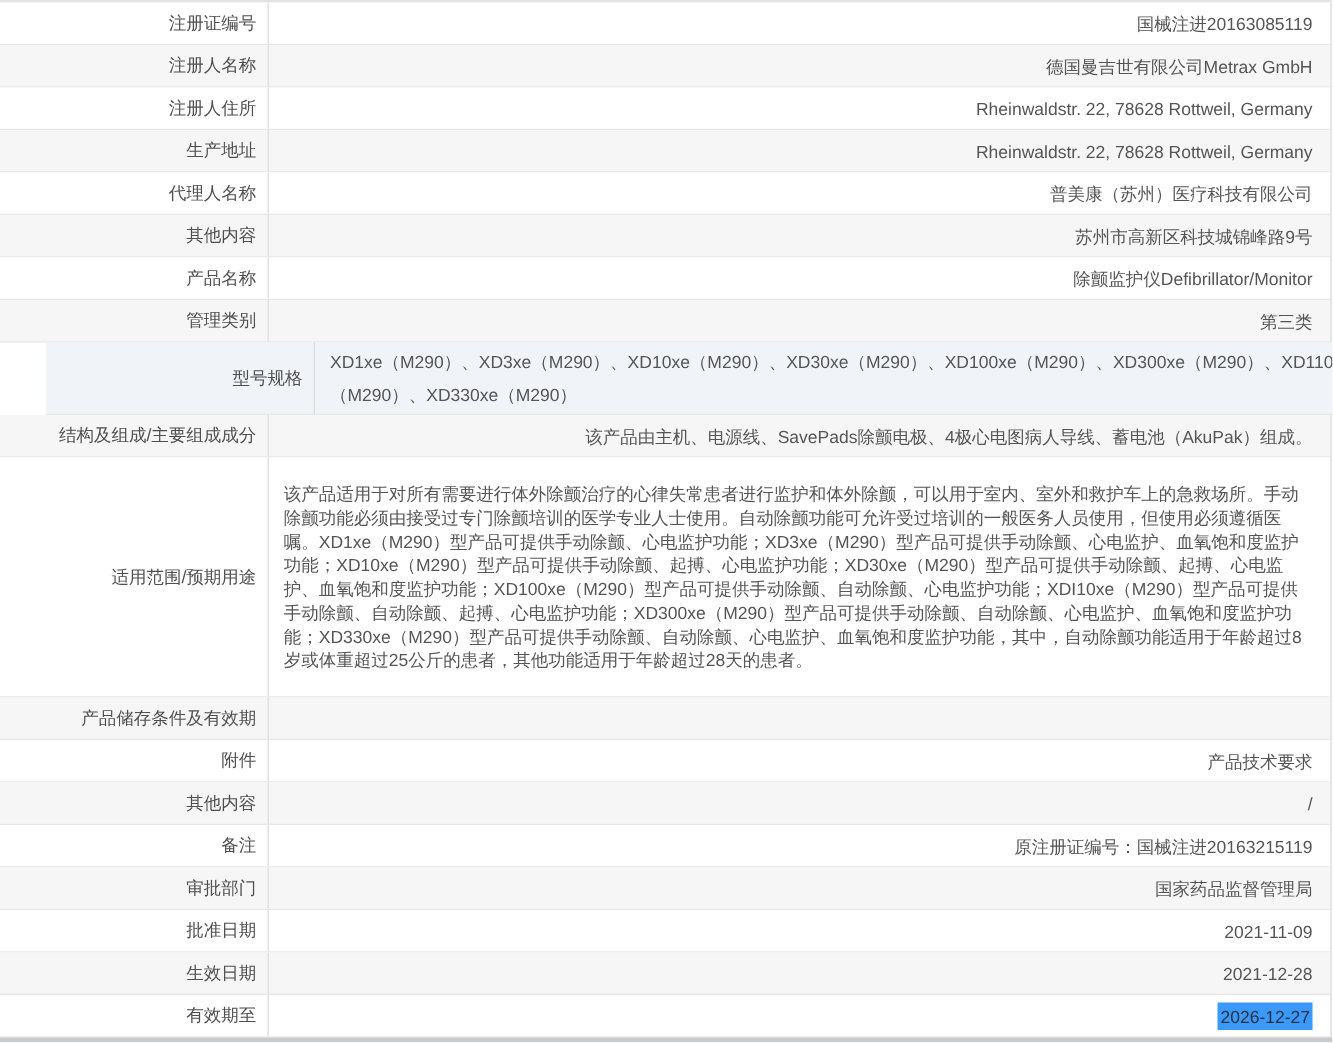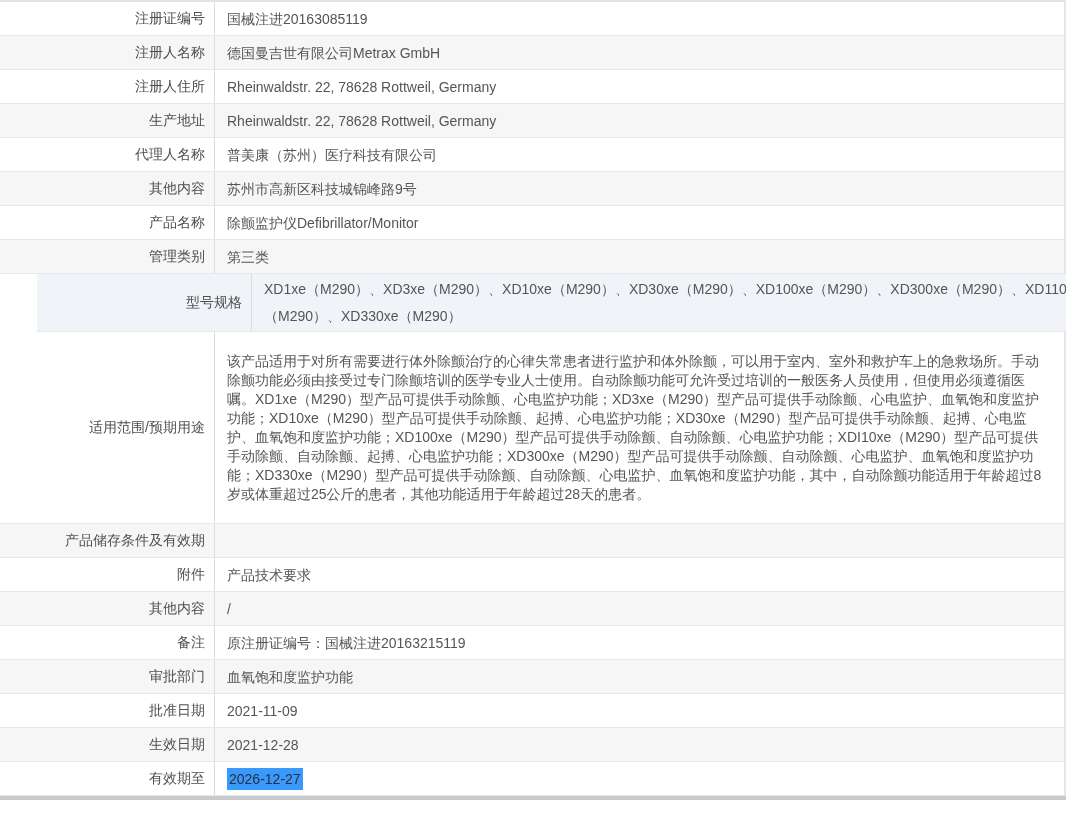--- a/index.html
+++ b/index.html
@@ -11,21 +11,21 @@
        height:34px;background:#ffffff;}
   .row.alt{background:#f6f6f6;}
   .row.hl{background:#f0f3f8;margin-left:37px;}
   .row.h2{height:58px;}
   .row.h8{height:192px;}
   .cell{display:flex;align-items:center;box-sizing:border-box;}
   .label{width:215px;justify-content:flex-end;padding-right:9px;
          border-right:1px solid #dcdcdc;color:#4f4f4f;font-size:14px;flex:none;
          text-align:right;}
   .value{flex:1;padding:0 14px 0 12px;color:#555555;font-size:14px;
-         word-break:break-all;line-height:22px;}
+         word-break:break-all;line-height:22px;justify-content:flex-end;}
   .row.h2 .value{line-height:27px;}
   .row.h8 .value{line-height:19px;}
   .selected{background:#3b99fc;color:#24313f;padding:0 2px;}
   .bottom-strip{width:100%;height:4px;background:#c9cacc;}
 </style>
 </head>
 <body>
 
 <div class="page">
   <div class="tbl">
@@ -104,20 +104,28 @@
 
     <div class="row hl h2">
       <div class="cell label">
           <span>型号规格</span>
         </div>
       <div class="cell value">
           <span>XD1xe（M290）、XD3xe（M290）、XD10xe（M290）、XD30xe（M290）、XD100xe（M290）、XD300xe（M290）、XD110xe（M290）、XD330xe（M290）</span>
         </div>
     </div>
 
+    <div class="row alt">
+      <div class="cell label">
+          <span>结构及组成/主要组成成分</span>
+        </div>
+      <div class="cell value">
+          <span>该产品由主机、电源线、SavePads除颤电极、4极心电图病人导线、蓄电池（AkuPak）组成。</span>
+        </div>
+    </div>
 
     <div class="row h8">
       <div class="cell label">
           <span>适用范围/预期用途</span>
         </div>
       <div class="cell value">
           <span>该产品适用于对所有需要进行体外除颤治疗的心律失常患者进行监护和体外除颤，可以用于室内、室外和救护车上的急救场所。手动除颤功能必须由接受过专门除颤培训的医学专业人士使用。自动除颤功能可允许受过培训的一般医务人员使用，但使用必须遵循医嘱。XD1xe（M290）型产品可提供手动除颤、心电监护功能；XD3xe（M290）型产品可提供手动除颤、心电监护、血氧饱和度监护功能；XD10xe（M290）型产品可提供手动除颤、起搏、心电监护功能；XD30xe（M290）型产品可提供手动除颤、起搏、心电监护、血氧饱和度监护功能；XD100xe（M290）型产品可提供手动除颤、自动除颤、心电监护功能；XDI10xe（M290）型产品可提供手动除颤、自动除颤、起搏、心电监护功能；XD300xe（M290）型产品可提供手动除颤、自动除颤、心电监护、血氧饱和度监护功能；XD330xe（M290）型产品可提供手动除颤、自动除颤、心电监护、血氧饱和度监护功能，其中，自动除颤功能适用于年龄超过8岁或体重超过25公斤的患者，其他功能适用于年龄超过28天的患者。</span>
         </div>
     </div>
 
@@ -155,21 +163,21 @@
       <div class="cell value">
           <span>原注册证编号：国械注进20163215119</span>
         </div>
     </div>
 
     <div class="row alt">
       <div class="cell label">
           <span>审批部门</span>
         </div>
       <div class="cell value">
-          <span>血氧饱和度监护功能</span>
+          <span>国家药品监督管理局</span>
         </div>
     </div>
 
     <div class="row">
       <div class="cell label">
           <span>批准日期</span>
         </div>
       <div class="cell value">
           <span>2021-11-09</span>
         </div>

